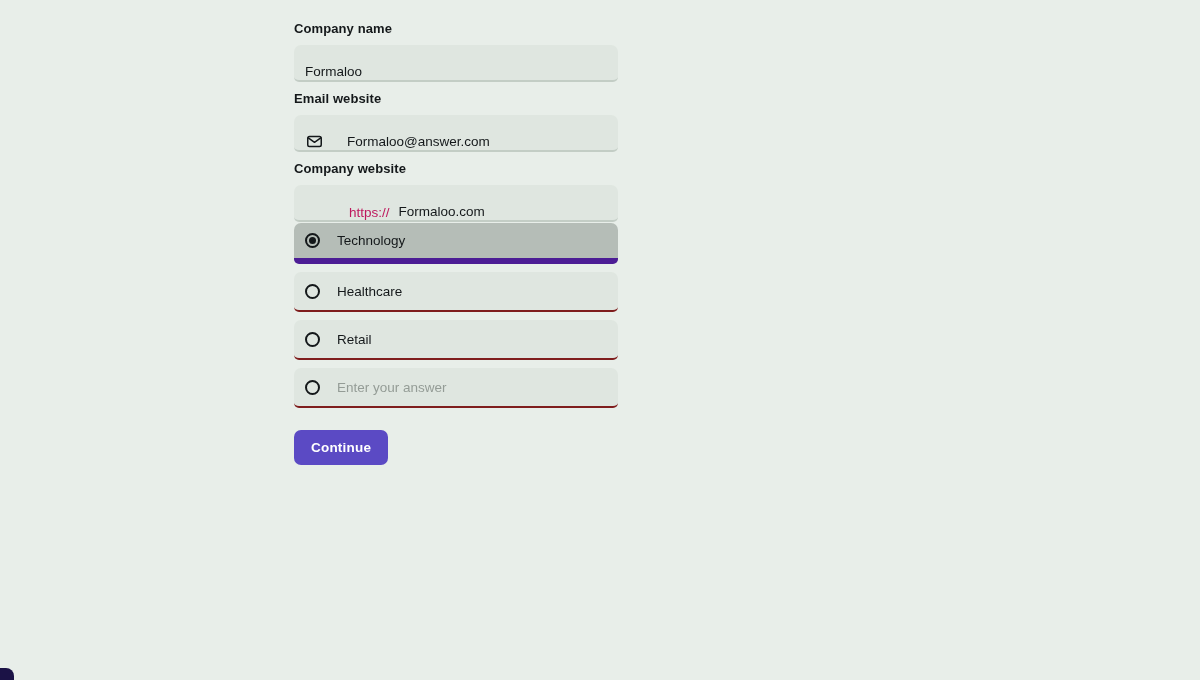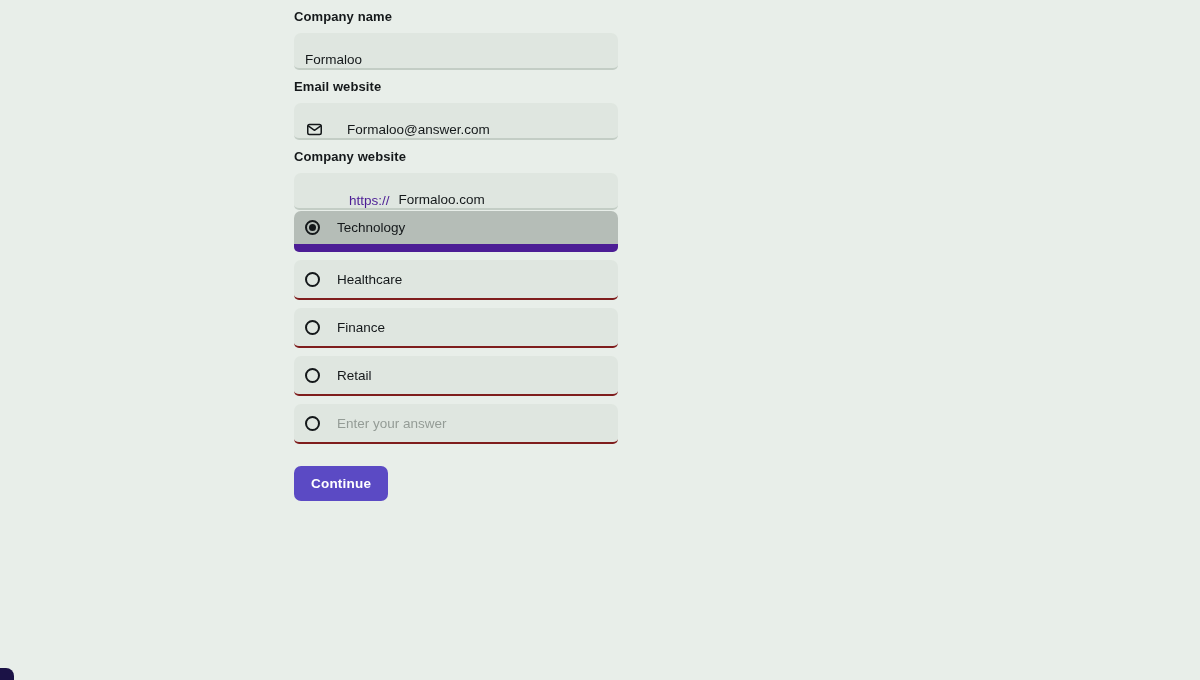--- a/index.html
+++ b/index.html
@@ -10,21 +10,21 @@
   }
   body {
     background: #e8eee9;
     font-family: "Liberation Sans", sans-serif;
     position: relative;
   }
 
   #form-root {
     position: absolute;
     left: 294px;
-    top: 0;
+    top: 12px;
     width: 324px;
   }
 
   .field-block { margin-bottom: 0; }
 
   .field-label {
     font-size: 13px;
     font-weight: bold;
     color: #14181a;
     letter-spacing: 0.1px;
@@ -57,21 +57,21 @@
     height: 18px;
     flex: 0 0 auto;
     display: flex;
     align-items: center;
     justify-content: center;
     margin-right: 24px;
   }
 
   .prefix-text {
     font-size: 13.5px;
-    color: #4c1d95;
+    color: #be185d;
     margin-right: 9px;
     white-space: nowrap;
     padding-left: 44px;
   }
 
   
   .options-wrap { margin-top: 1px; }
 
   .option-row {
     width: 324px;
@@ -79,21 +79,21 @@
     background: #dfe6e0;
     border-radius: 7px 7px 5px 5px;
     border-bottom: 2px solid #7f1d1d;
     display: flex;
     align-items: center;
     padding: 0 11px;
     margin-bottom: 8px;
   }
   .option-row.selected {
     background: #b5bdb7;
-    border-bottom: 8px solid #4c1d95;
+    border-bottom: 6px solid #4c1d95;
     height: 41px;
   }
 
   .radio {
     width: 15px; height: 15px;
     border: 2px solid #14181a;
     border-radius: 50%;
     flex: 0 0 auto;
     margin-right: 17px;
     background: transparent;
@@ -188,24 +188,20 @@
       <div class="option-row selected">
         <span class="radio checked"></span>
         <span class="option-label">Technology</span>
       </div>
 
       <div class="option-row">
         <span class="radio"></span>
         <span class="option-label">Healthcare</span>
       </div>
 
-      <div class="option-row">
-        <span class="radio"></span>
-        <span class="option-label">Finance</span>
-      </div>
 
       <div class="option-row">
         <span class="radio"></span>
         <span class="option-label">Retail</span>
       </div>
 
       <div class="option-row">
         <span class="radio"></span>
         <span class="option-label placeholder">Enter your answer</span>
       </div>

